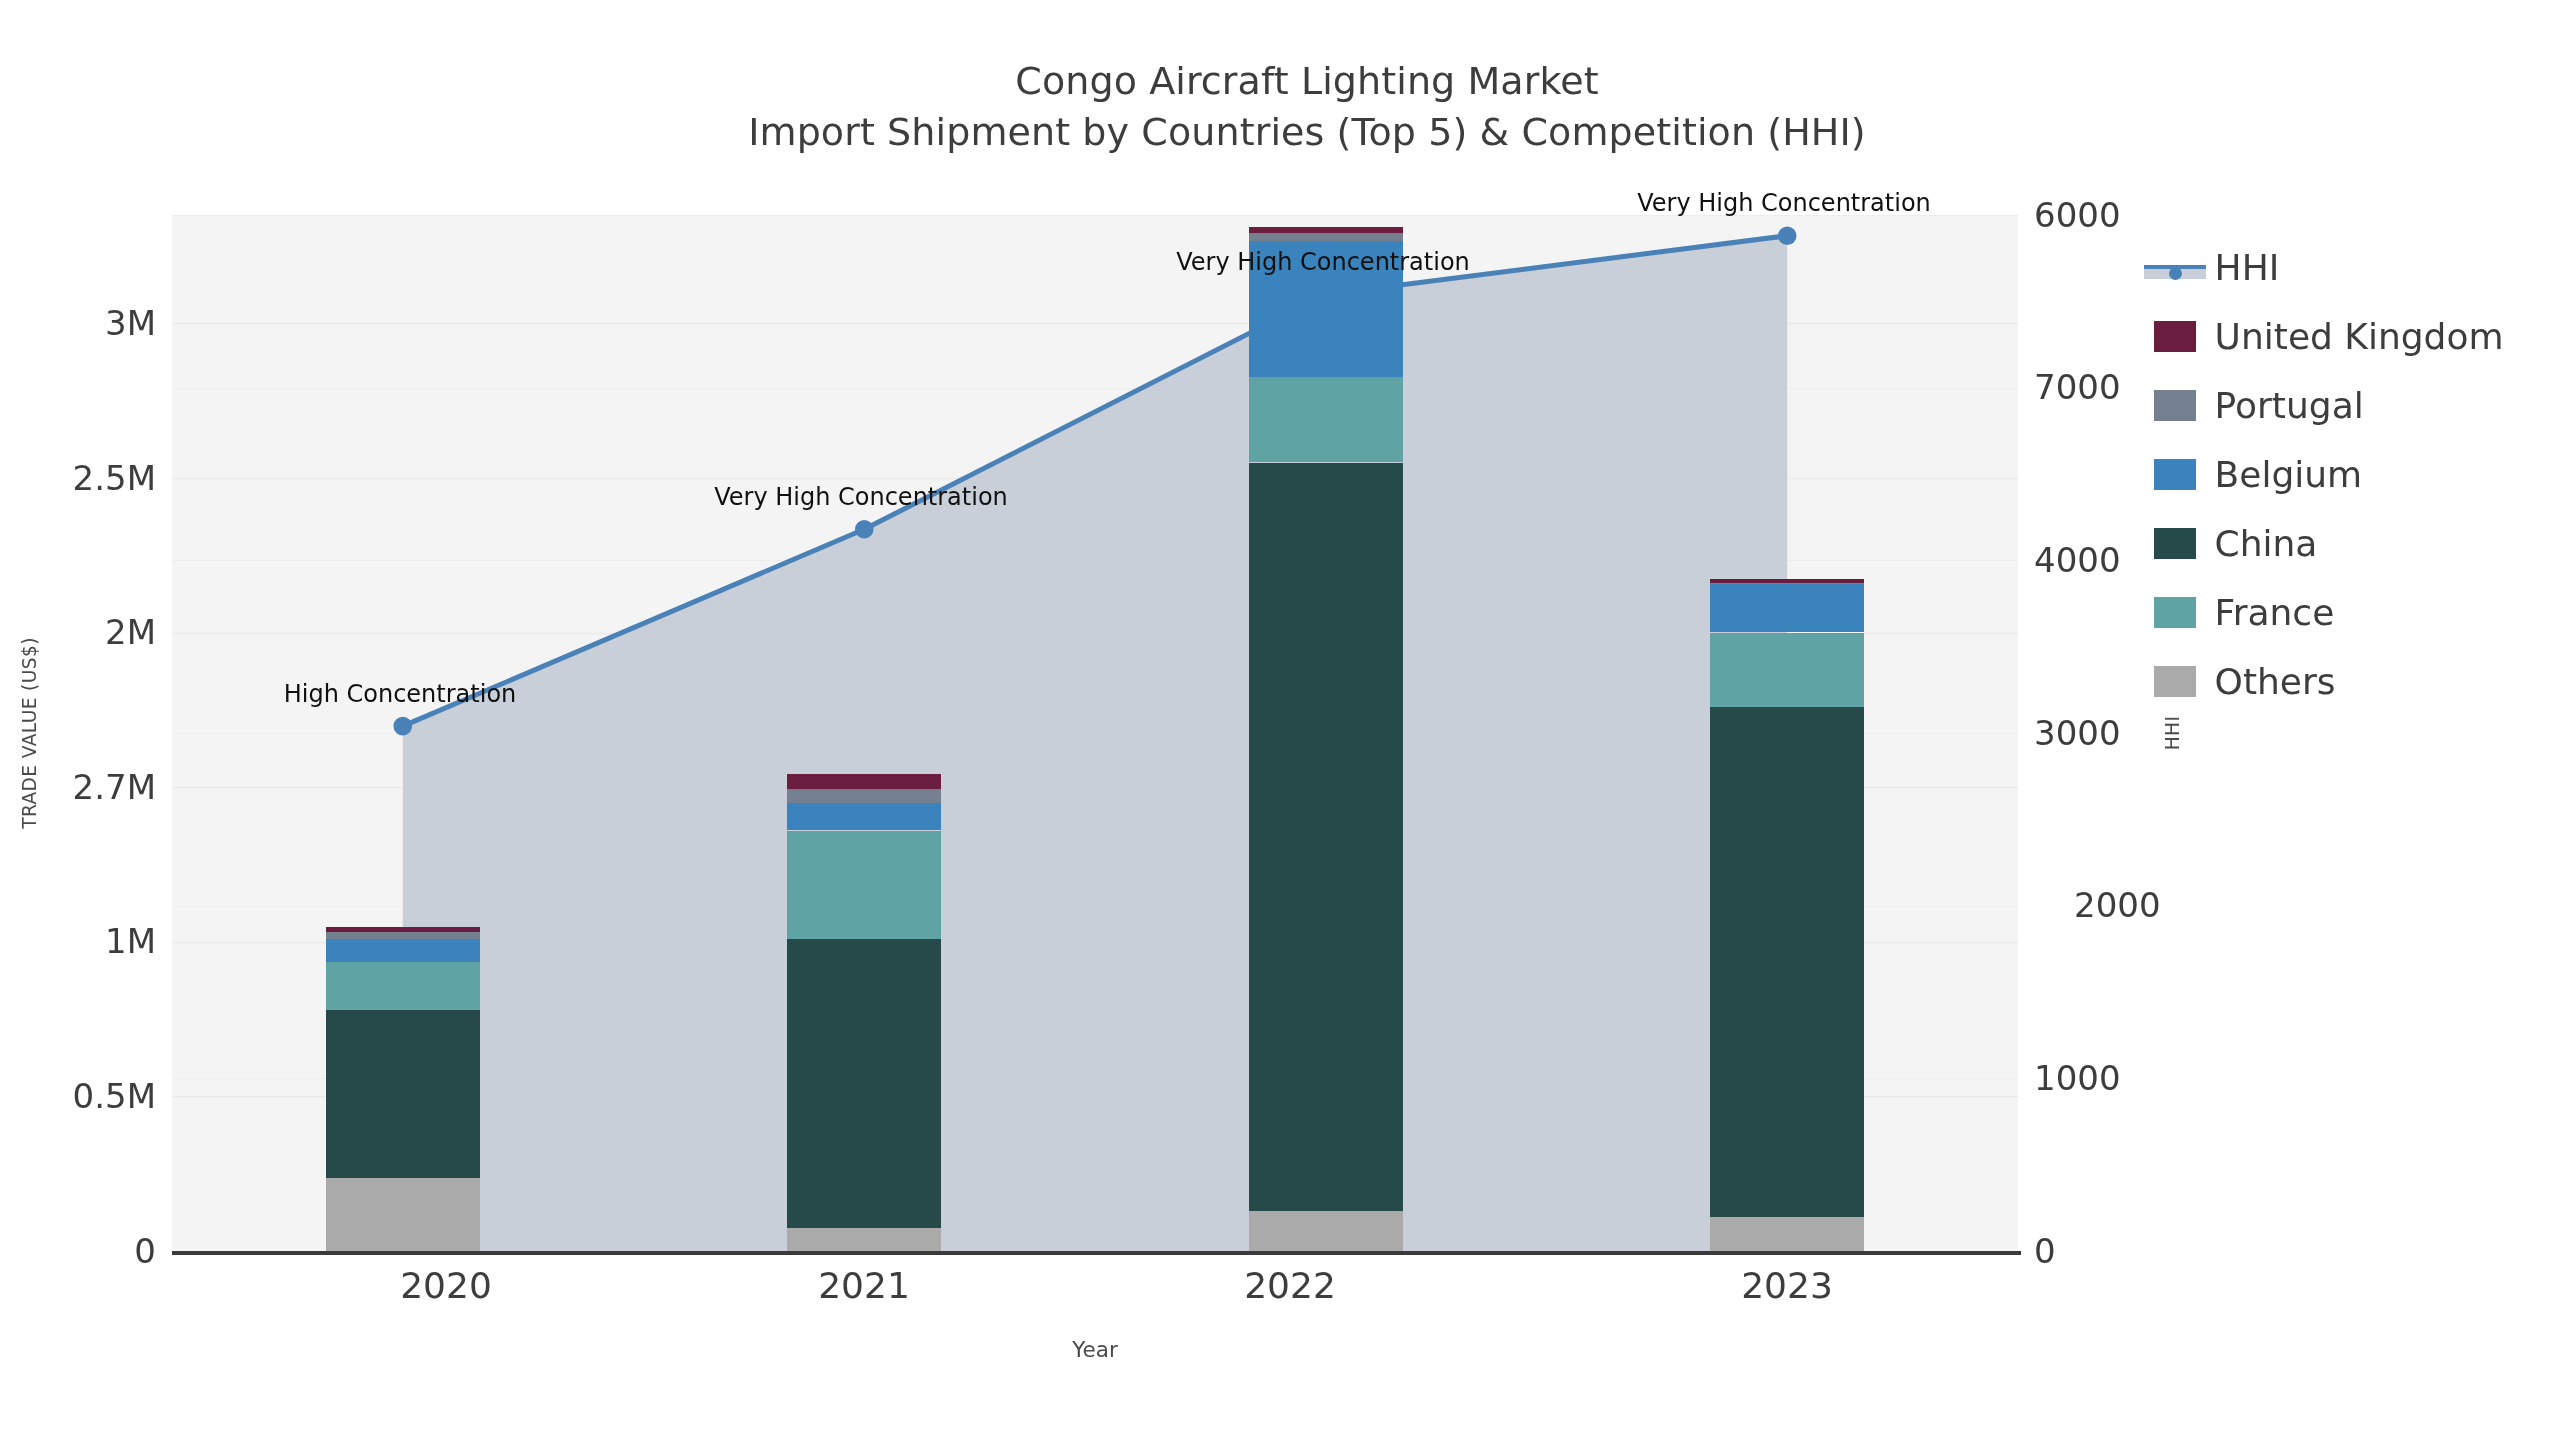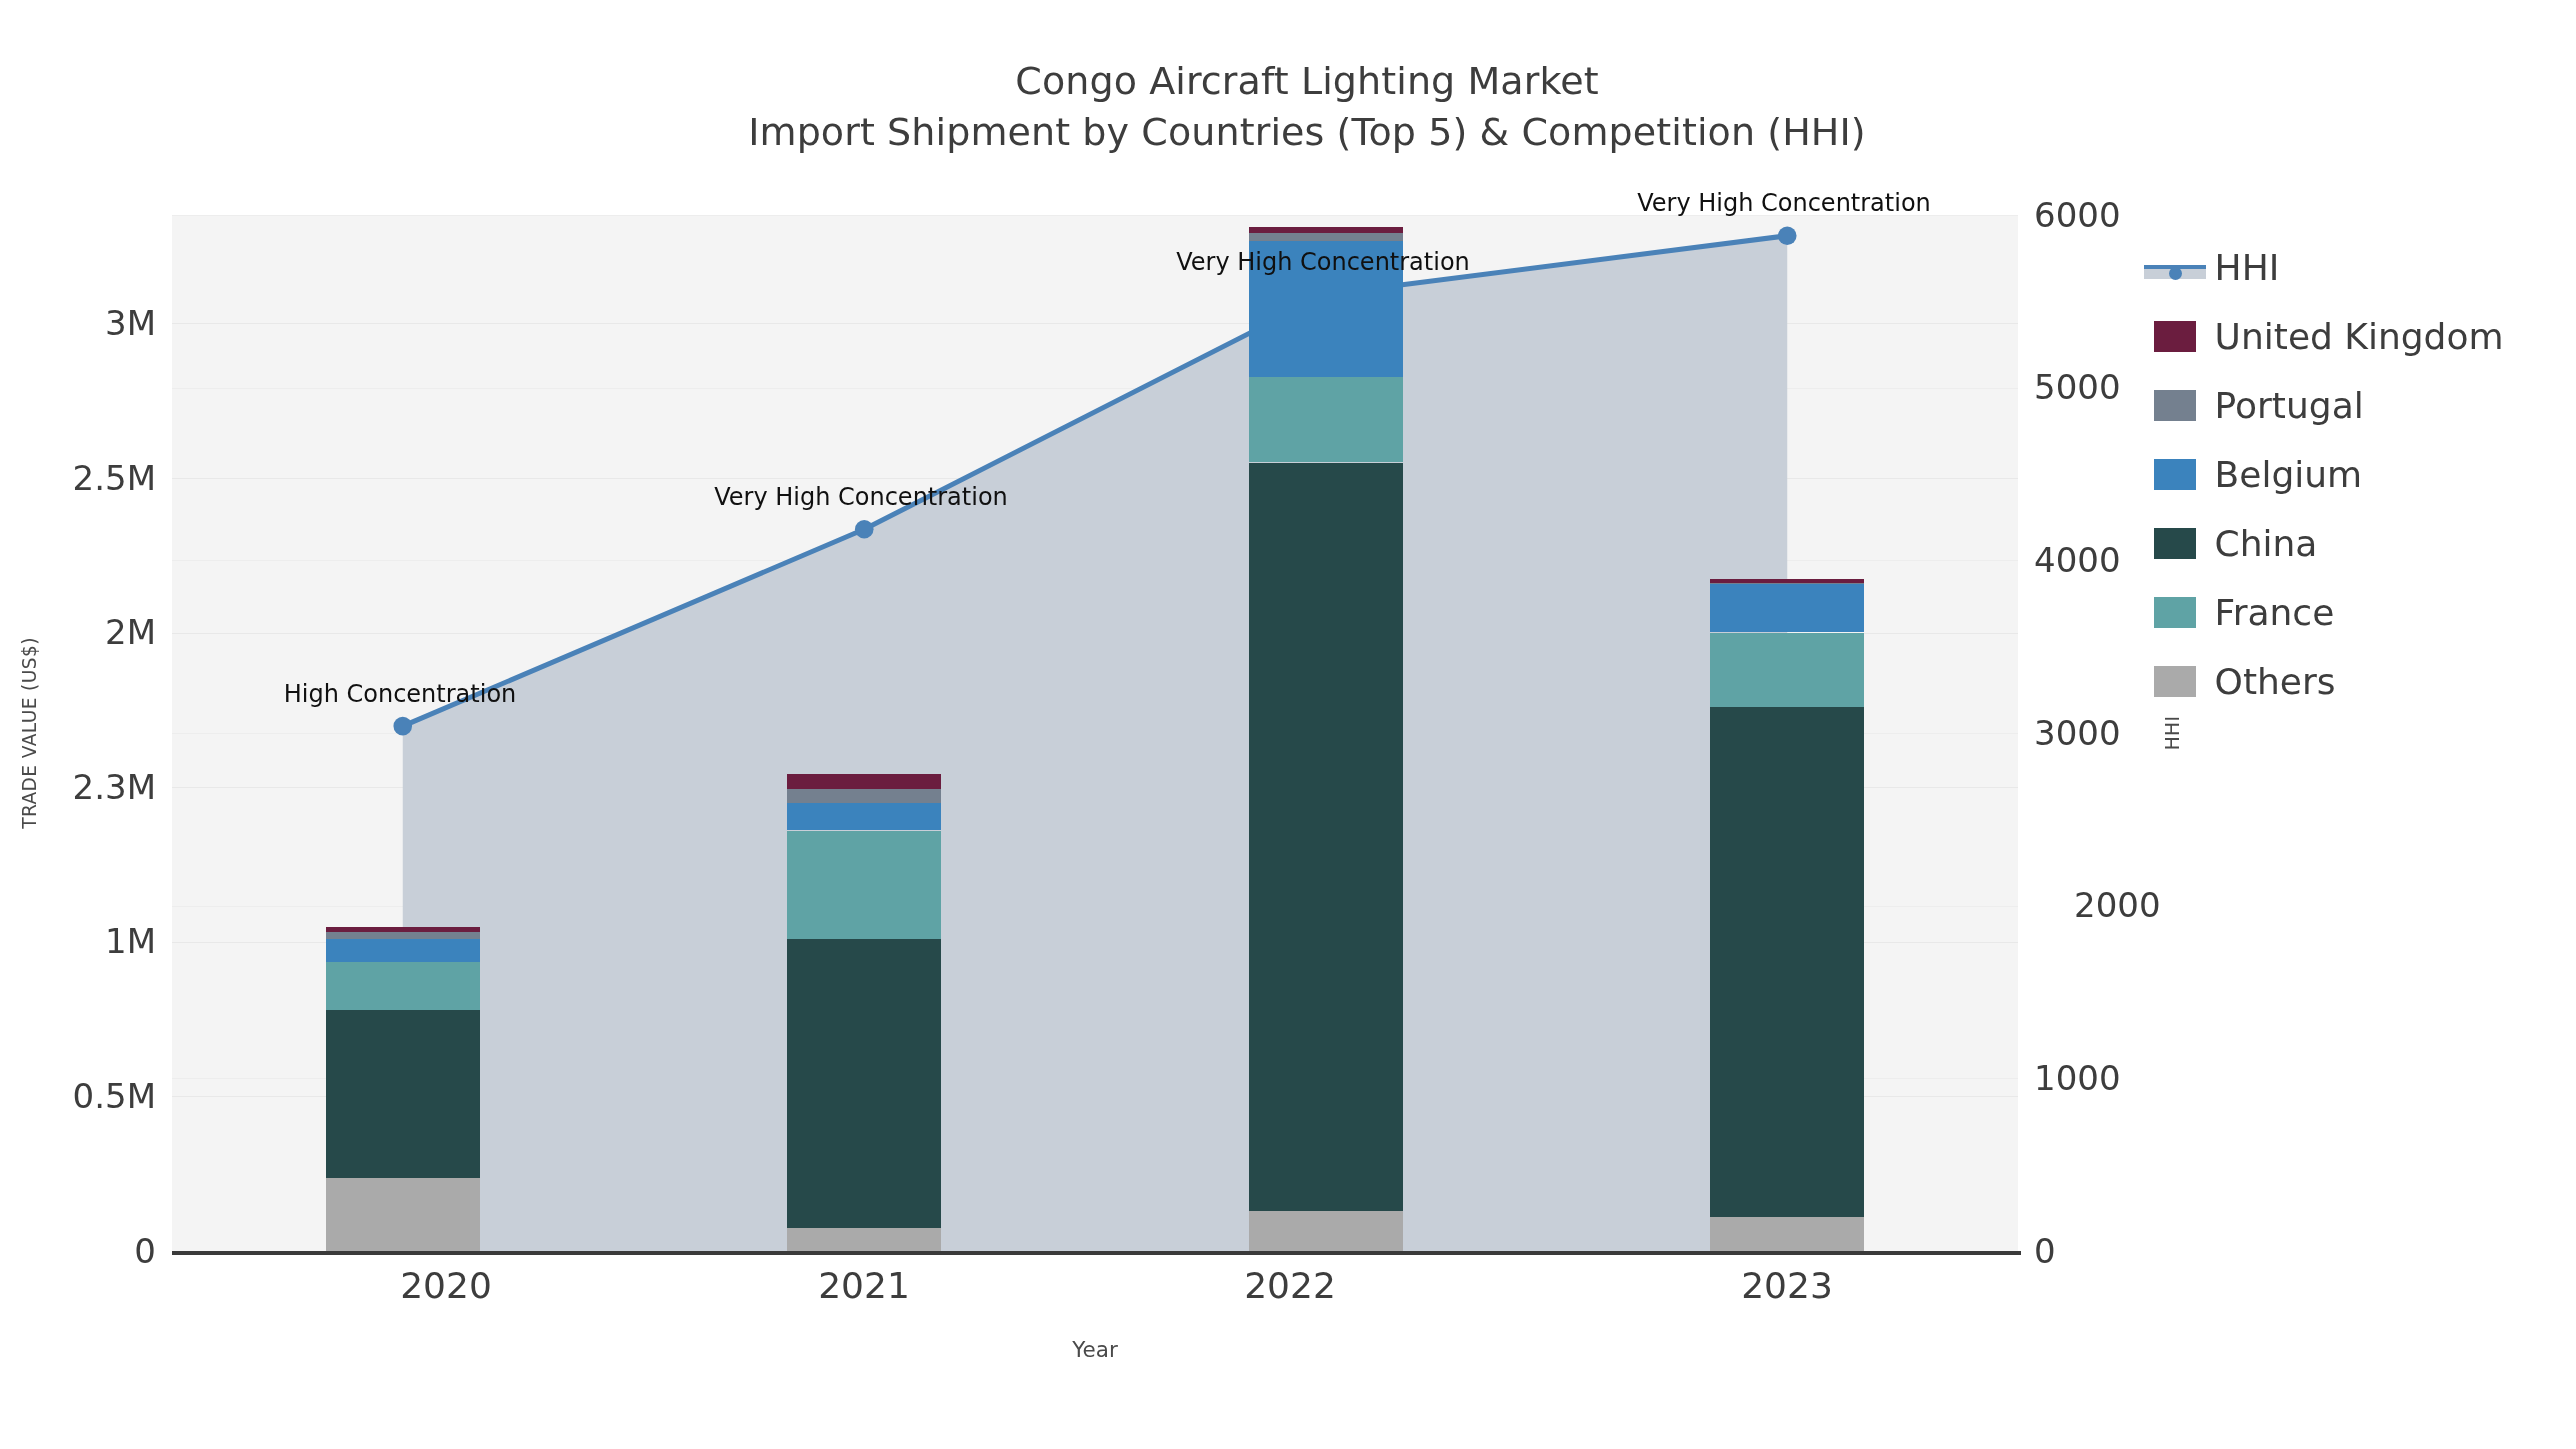--- a/index.html
+++ b/index.html
@@ -118,32 +118,32 @@
         </div>
     </div>
   </div>
 
   <div class="axis-bottom"></div>
 
   <div id="ytl">
       <div class="ytick-l" style="top: 1251px; right: 2420px;">0</div>
       <div class="ytick-l" style="top: 1096px; right: 2420px;">0.5M</div>
       <div class="ytick-l" style="top: 941px; right: 2420px;">1M</div>
-      <div class="ytick-l" style="top: 787px; right: 2420px;">2.3M</div>
+      <div class="ytick-l" style="top: 787px; right: 2420px;">2.7M</div>
       <div class="ytick-l" style="top: 632px; right: 2420px;">2M</div>
       <div class="ytick-l" style="top: 478px; right: 2420px;">2.5M</div>
       <div class="ytick-l" style="top: 323px; right: 2420px;">3M</div>
     </div>
   <div id="ytr">
       <div class="ytick-r" style="top: 1251px; left: 2034px;">0</div>
       <div class="ytick-r" style="top: 1078px; left: 2034px;">1000</div>
       <div class="ytick-r" style="top: 905px; left: 2034px; margin-left: 40px;">2000</div>
       <div class="ytick-r" style="top: 733px; left: 2034px;">3000</div>
       <div class="ytick-r" style="top: 560px; left: 2034px;">4000</div>
-      <div class="ytick-r" style="top: 387px; left: 2034px;">5000</div>
+      <div class="ytick-r" style="top: 387px; left: 2034px;">7000</div>
       <div class="ytick-r" style="top: 215px; left: 2034px;">6000</div>
     </div>
   <div id="xt">
       <div class="xtick" style="left: 402px; margin-left: 44px;">2020</div>
       <div class="xtick" style="left: 864px;">2021</div>
       <div class="xtick" style="left: 1260px; margin-left: 30px;">2022</div>
       <div class="xtick" style="left: 1787px;">2023</div>
     </div>
   <div id="annots">
       <div class="annot" style="left: 400px; top: 694px;">High Concentration</div>

